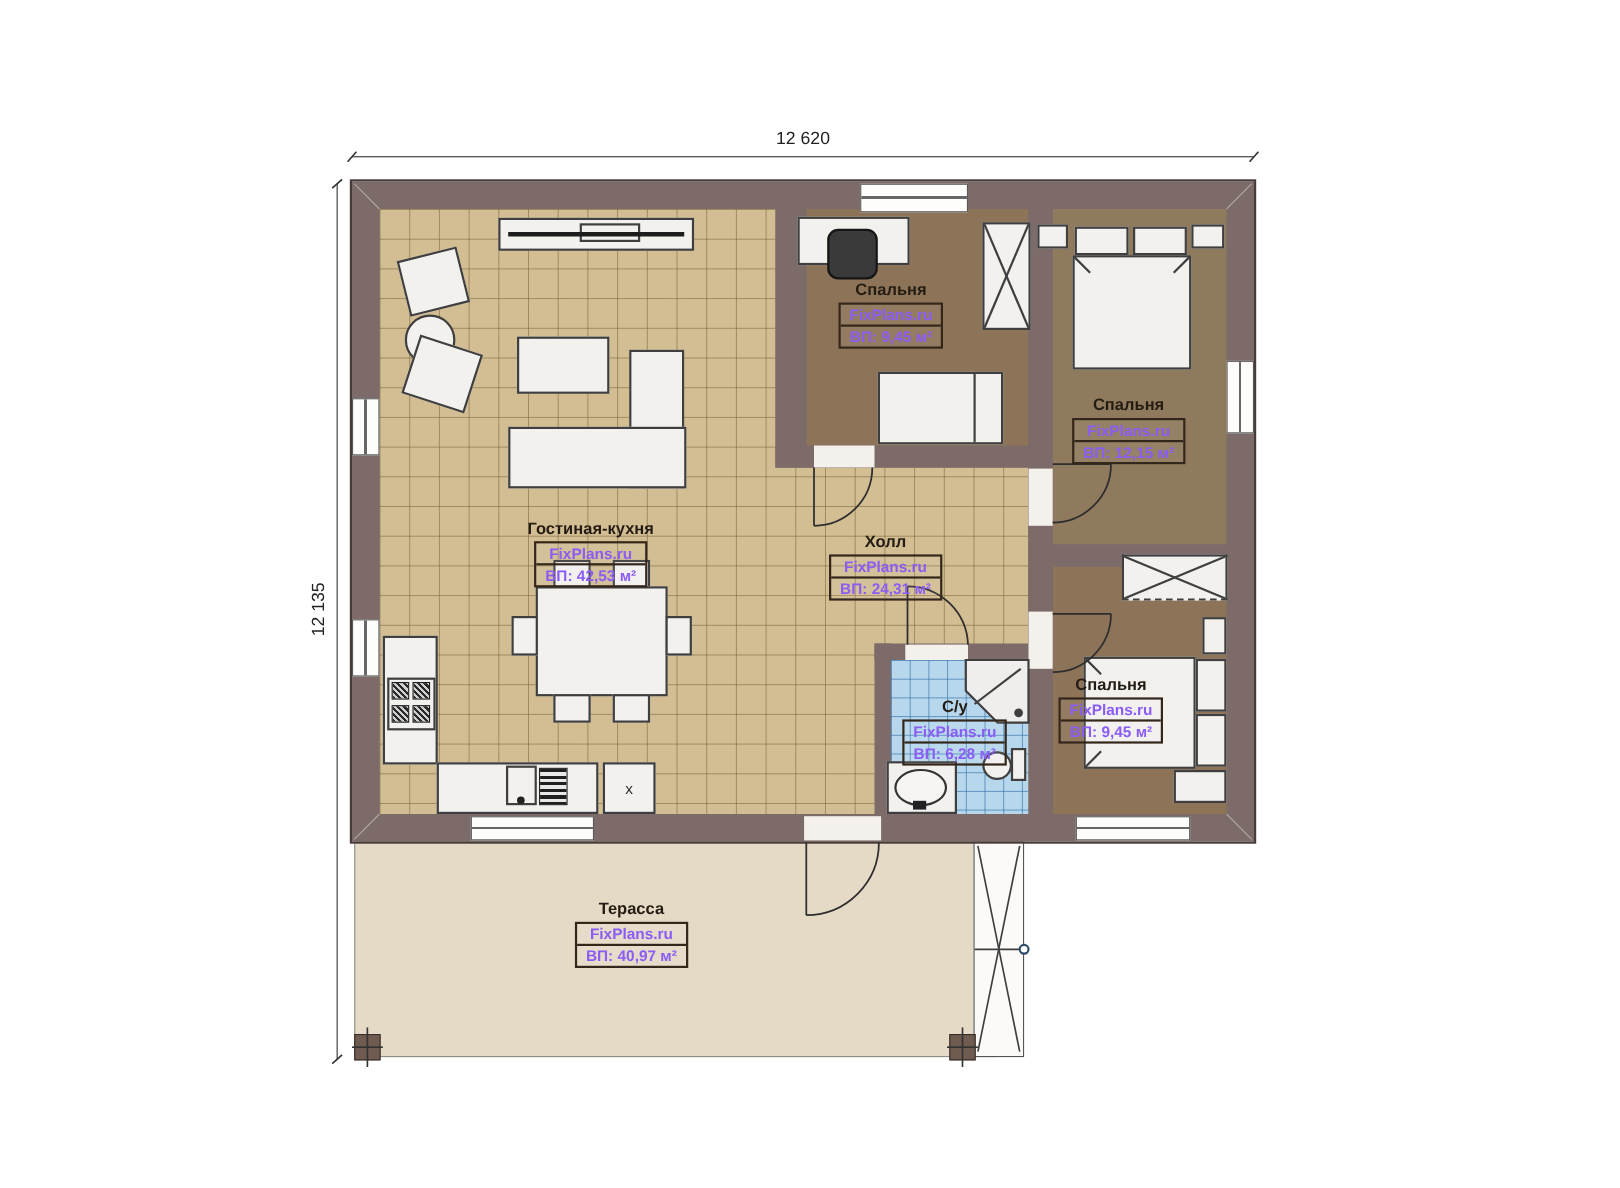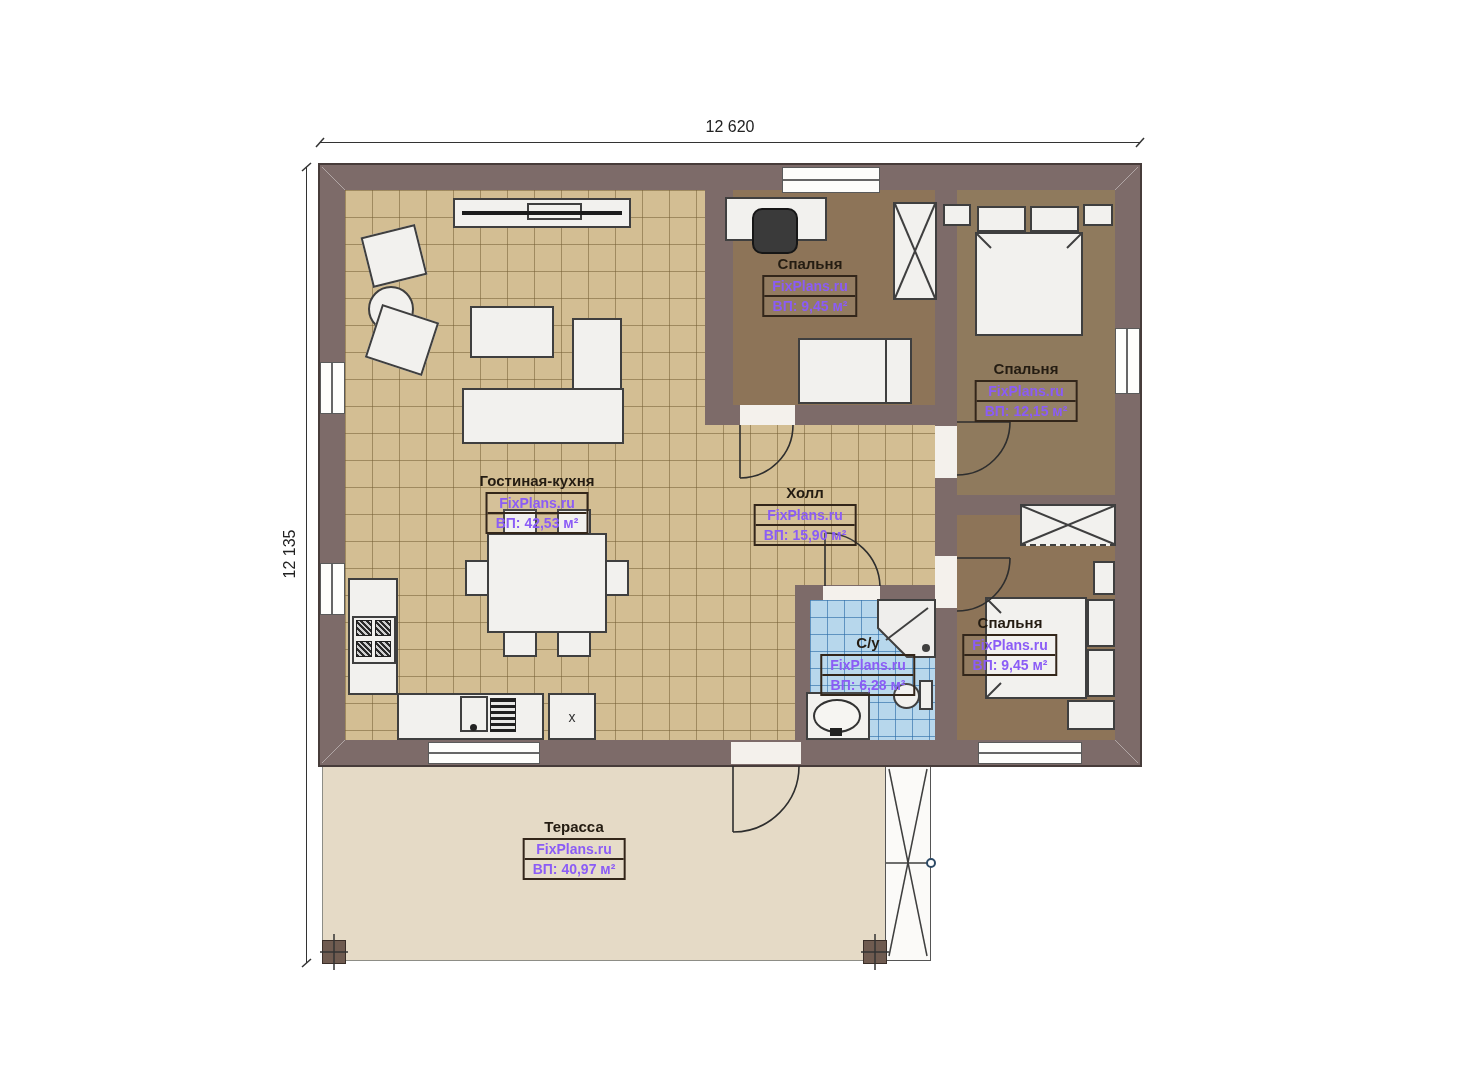--- a/index.html
+++ b/index.html
@@ -220,21 +220,21 @@
     <div class="label-box">
       <div class="row">FixPlans.ru</div>
       <div class="row">ВП: 42,53 м²</div>
     </div>
   </div>
 
   <div class="room-tag" style="left:805px;top:484px;">
     <div class="room-name">Холл</div>
     <div class="label-box">
       <div class="row">FixPlans.ru</div>
-      <div class="row">ВП: 15,90 м²</div>
+      <div class="row">ВП: 24,31 м²</div>
     </div>
   </div>
 
   <div class="room-tag" style="left:868px;top:634px;">
     <div class="room-name">С/у</div>
     <div class="label-box">
       <div class="row">FixPlans.ru</div>
       <div class="row">ВП: 6,28 м²</div>
     </div>
   </div>

